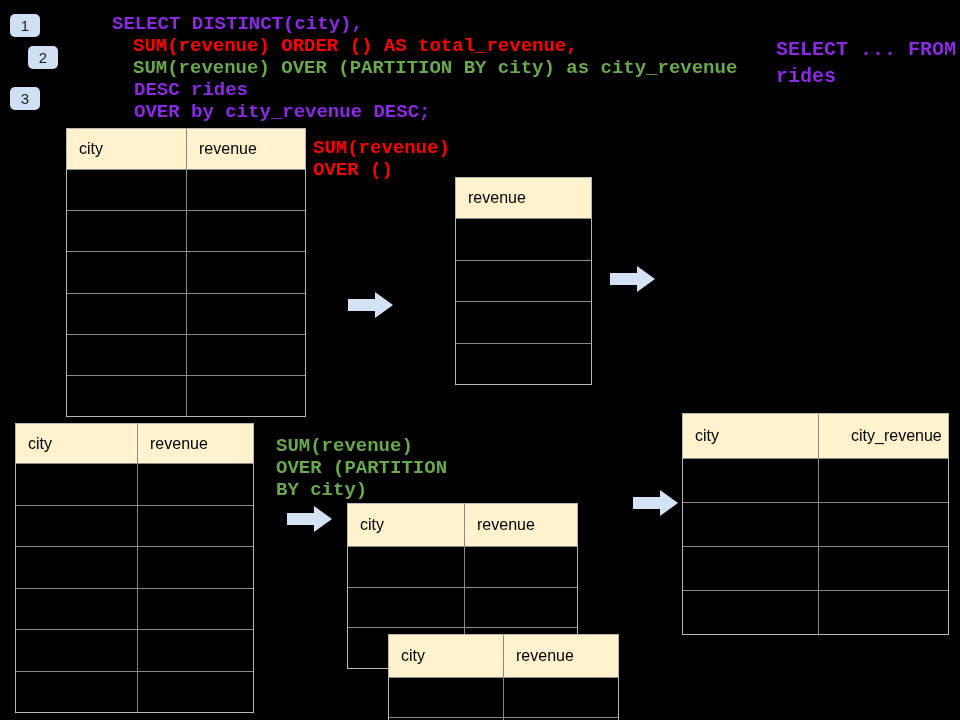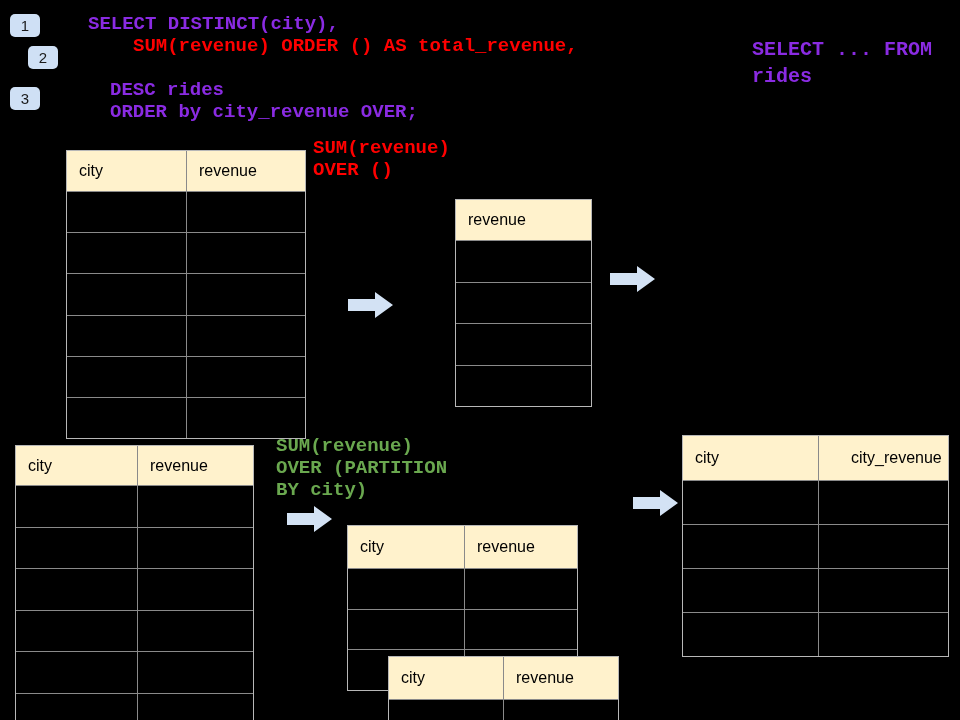--- a/index.html
+++ b/index.html
@@ -6,34 +6,34 @@
   .stage{
     position:relative;width:960px;height:720px;background:#000;
     overflow:hidden;font-family:"Liberation Sans",sans-serif;
   }
   
   .code{
     position:absolute;
     font-family:"Liberation Mono","DejaVu Sans Mono",monospace;
     font-weight:bold;font-size:19px;line-height:22px;white-space:pre;
   }
-  .purple{color:#8a2be2;}
+  .purple{color:#8a2be2;margin-left:24px;}
   .red{color:#ff0000;}
   .green{color:#6aa84f;}
   .note-small{font-size:20px;line-height:27px;}
   
   .badge{
     position:absolute;width:30px;height:23px;background:#cfe0f5;
     border-radius:5px;color:#1a1a1a;font-size:15px;
     display:flex;align-items:center;justify-content:center;
   }
   
   .dtable{
     position:absolute;box-sizing:border-box;background:#000;
-    border:1px solid #b7b7b7;display:flex;flex-direction:column;margin-top:22px;
+    border:1px solid #b7b7b7;display:flex;flex-direction:column;
   }
   .thead{
     display:flex;background:#fff2cc;border-bottom:1px solid #8a8a8a;
     align-items:center;flex:0 0 auto;
   }
   .th{
     box-sizing:border-box;padding-left:12px;font-size:16px;color:#000;
     height:100%;display:flex;align-items:center;
   }
   .th + .th{border-left:1px solid #8a8a8a;}
@@ -49,22 +49,23 @@
 <body>
 
 <div class="stage">
 
   <div class="badge" style="left:10px;top:14px;">1</div>
   <div class="badge" style="left:28px;top:46px;">2</div>
   <div class="badge" style="left:10px;top:87px;">3</div>
 
   <div class="code purple" style="left:88px;top:13px;">SELECT DISTINCT(city),</div>
   <div class="code red" style="left:133px;top:35px;">SUM(revenue) ORDER () AS total_revenue,</div>
+  <div class="code green" style="left:133px;top:57px;">SUM(revenue) OVER (PARTITION BY city) as city_revenue</div>
   <div class="code purple" style="left:110px;top:79px;">DESC rides</div>
-  <div class="code purple" style="left:110px;top:101px;">ORDER by city_revenue OVER;</div>
+  <div class="code purple" style="left:110px;top:101px;">OVER by city_revenue DESC;</div>
 
   <div class="code purple note-small" style="left:752px;top:36px;">SELECT ... FROM
 rides</div>
   <div class="code red" style="left:313px;top:137px;">SUM(revenue)
 OVER ()</div>
   <div class="code green" style="left:276px;top:435px;">SUM(revenue)
 OVER (PARTITION
 BY city)</div>
 
   <div class="dtable" style="left:66px;top:128px;width:240px;height:289px;">

